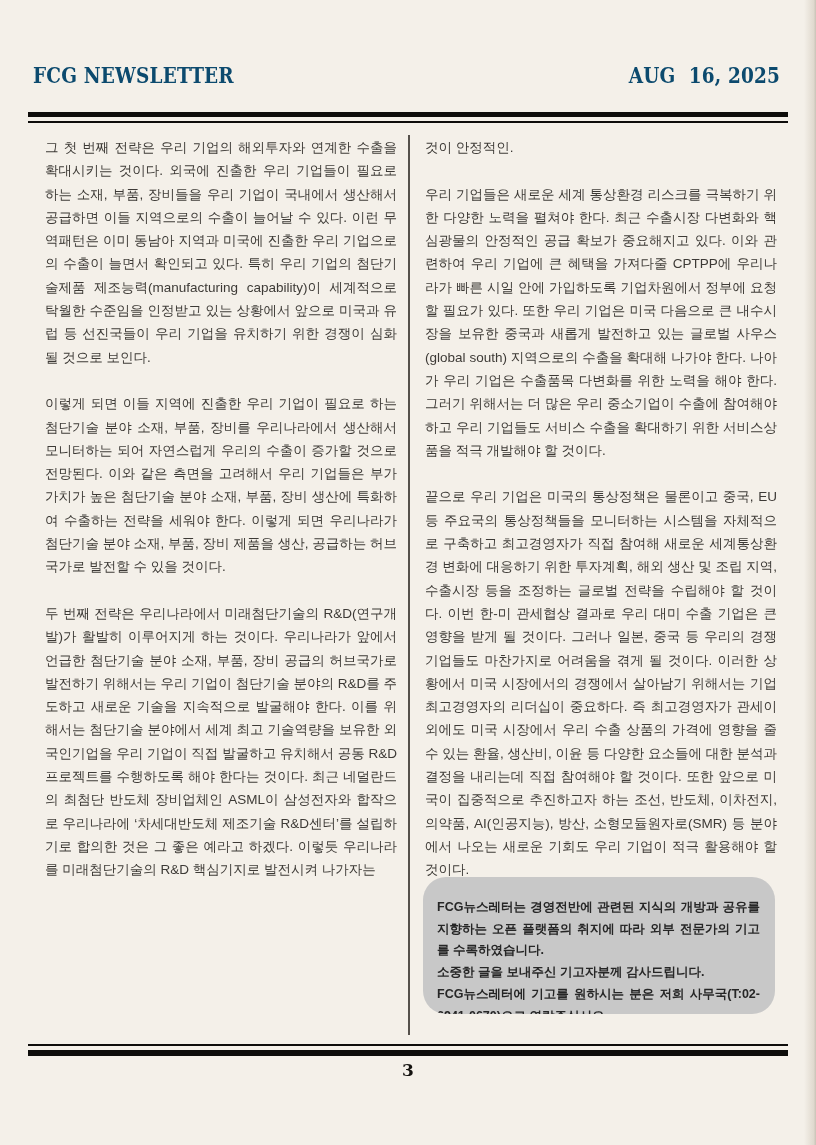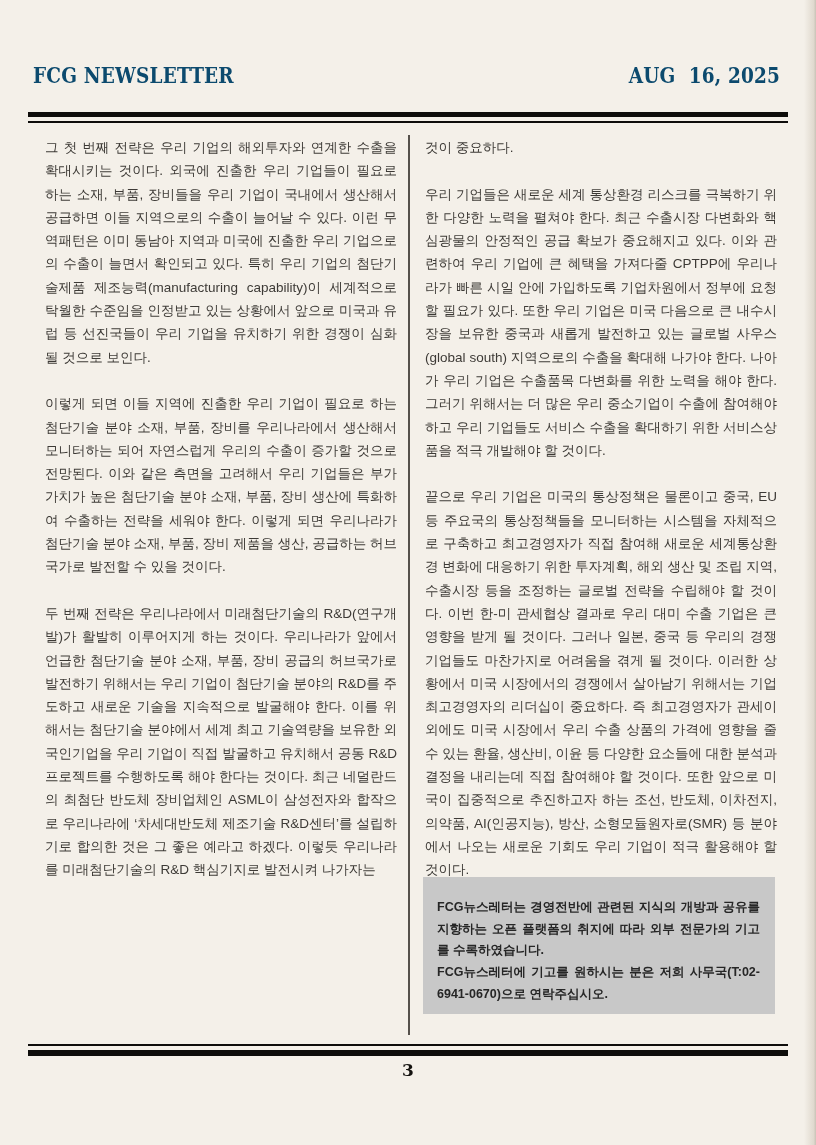--- a/index.html
+++ b/index.html
@@ -47,21 +47,21 @@
     position:absolute;left:408px;top:135px;width:2px;height:900px;
     background:#55514b;
   }
   .notice{
     position:absolute;left:423px;top:877px;width:352px;height:137px;
     box-sizing:border-box;
     background:#c8c8c8;
     padding:20px 15px 0 14px;
     overflow:hidden;
     font-size:12.5px;font-weight:700;line-height:21.7px;
-    color:#262626;text-align:justify;
+    color:#262626;text-align:justify;border-radius:23px;
   }
   .notice p{margin:0;}
   .page-number{
     position:absolute;left:0;top:1060px;width:100%;
     text-align:center;
     font-family:"DejaVu Serif","Liberation Serif",serif;
     font-weight:700;font-size:17px;color:#14120f;
   }
 </style>
 </head>
@@ -81,27 +81,28 @@
 
   <div class="col col-left">
     <p>그 첫 번째 전략은 우리 기업의 해외투자와 연계한 수출을 확대시키는 것이다. 외국에 진출한 우리 기업들이 필요로 하는 소재, 부품, 장비들을 우리 기업이 국내에서 생산해서 공급하면 이들 지역으로의 수출이 늘어날 수 있다. 이런 무역패턴은 이미 동남아 지역과 미국에 진출한 우리 기업으로의 수출이 늘면서 확인되고 있다. 특히 우리 기업의 첨단기술제품 제조능력(manufacturing capability)이 세계적으로 탁월한 수준임을 인정받고 있는 상황에서 앞으로 미국과 유럽 등 선진국들이 우리 기업을 유치하기 위한 경쟁이 심화될 것으로 보인다.</p>
     <p>이렇게 되면 이들 지역에 진출한 우리 기업이 필요로 하는 첨단기술 분야 소재, 부품, 장비를 우리나라에서 생산해서 모니터하는 되어 자연스럽게 우리의 수출이 증가할 것으로 전망된다. 이와 같은 측면을 고려해서 우리 기업들은 부가가치가 높은 첨단기술 분야 소재, 부품, 장비 생산에 특화하여 수출하는 전략을 세워야 한다. 이렇게 되면 우리나라가 첨단기술 분야 소재, 부품, 장비 제품을 생산, 공급하는 허브국가로 발전할 수 있을 것이다.</p>
     <p>두 번째 전략은 우리나라에서 미래첨단기술의 R&amp;D(연구개발)가 활발히 이루어지게 하는 것이다. 우리나라가 앞에서 언급한 첨단기술 분야 소재, 부품, 장비 공급의 허브국가로 발전하기 위해서는 우리 기업이 첨단기술 분야의 R&amp;D를 주도하고 새로운 기술을 지속적으로 발굴해야 한다. 이를 위해서는 첨단기술 분야에서 세계 최고 기술역량을 보유한 외국인기업을 우리 기업이 직접 발굴하고 유치해서 공동 R&amp;D 프로젝트를 수행하도록 해야 한다는 것이다. 최근 네덜란드의 최첨단 반도체 장비업체인 ASML이 삼성전자와 합작으로 우리나라에 ‘차세대반도체 제조기술 R&amp;D센터’를 설립하기로 합의한 것은 그 좋은 예라고 하겠다. 이렇듯 우리나라를 미래첨단기술의 R&amp;D 핵심기지로 발전시켜 나가자는</p>
   </div>
 
   <div class="divider"></div>
 
   <div class="col col-right">
-    <p>것이 중요하다.</p>
+    <p>것이 안정적인.</p>
     <p>우리 기업들은 새로운 세계 통상환경 리스크를 극복하기 위한 다양한 노력을 펼쳐야 한다. 최근 수출시장 다변화와 핵심광물의 안정적인 공급 확보가 중요해지고 있다. 이와 관련하여 우리 기업에 큰 혜택을 가져다줄 CPTPP에 우리나라가 빠른 시일 안에 가입하도록 기업차원에서 정부에 요청할 필요가 있다. 또한 우리 기업은 미국 다음으로 큰 내수시장을 보유한 중국과 새롭게 발전하고 있는 글로벌 사우스(global south) 지역으로의 수출을 확대해 나가야 한다. 나아가 우리 기업은 수출품목 다변화를 위한 노력을 해야 한다. 그러기 위해서는 더 많은 우리 중소기업이 수출에 참여해야 하고 우리 기업들도 서비스 수출을 확대하기 위한 서비스상품을 적극 개발해야 할 것이다.</p>
     <p>끝으로 우리 기업은 미국의 통상정책은 물론이고 중국, EU 등 주요국의 통상정책들을 모니터하는 시스템을 자체적으로 구축하고 최고경영자가 직접 참여해 새로운 세계통상환경 변화에 대응하기 위한 투자계획, 해외 생산 및 조립 지역, 수출시장 등을 조정하는 글로벌 전략을 수립해야 할 것이다. 이번 한-미 관세협상 결과로 우리 대미 수출 기업은 큰 영향을 받게 될 것이다. 그러나 일본, 중국 등 우리의 경쟁 기업들도 마찬가지로 어려움을 겪게 될 것이다. 이러한 상황에서 미국 시장에서의 경쟁에서 살아남기 위해서는 기업 최고경영자의 리더십이 중요하다. 즉 최고경영자가 관세이외에도 미국 시장에서 우리 수출 상품의 가격에 영향을 줄 수 있는 환율, 생산비, 이윤 등 다양한 요소들에 대한 분석과 결정을 내리는데 직접 참여해야 할 것이다. 또한 앞으로 미국이 집중적으로 추진하고자 하는 조선, 반도체, 이차전지, 의약품, AI(인공지능), 방산, 소형모듈원자로(SMR) 등 분야에서 나오는 새로운 기회도 우리 기업이 적극 활용해야 할 것이다.</p>
   </div>
 
   <div class="notice">
     <p>FCG뉴스레터는 경영전반에 관련된 지식의 개방과 공유를 지향하는 오픈 플랫폼의 취지에 따라 외부 전문가의 기고를 수록하였습니다.</p>
+    <p>소중한 글을 보내주신 기고자분께 감사드립니다.</p>
     <p>FCG뉴스레터에 기고를 원하시는 분은 저희 사무국(T:02-6941-0670)으로 연락주십시오.</p>
   </div>
 
   <div class="rule rule-footer-thin"></div>
   <div class="rule rule-footer-thick"></div>
 
   <div class="page-number">3</div>
 
 </div>
 

